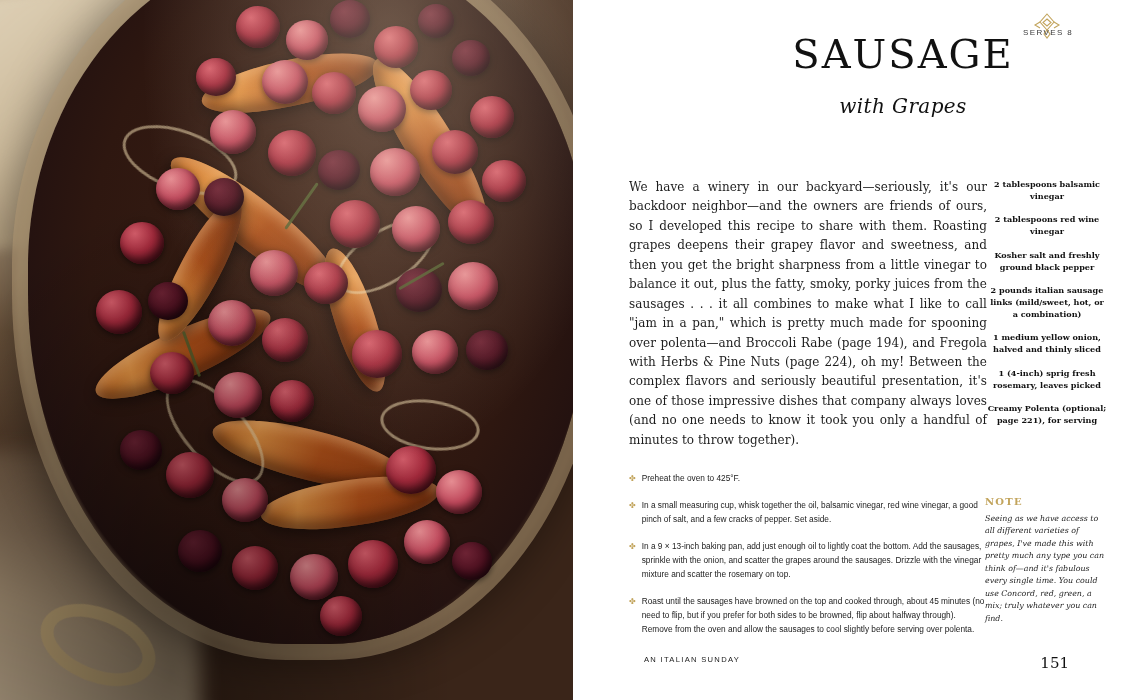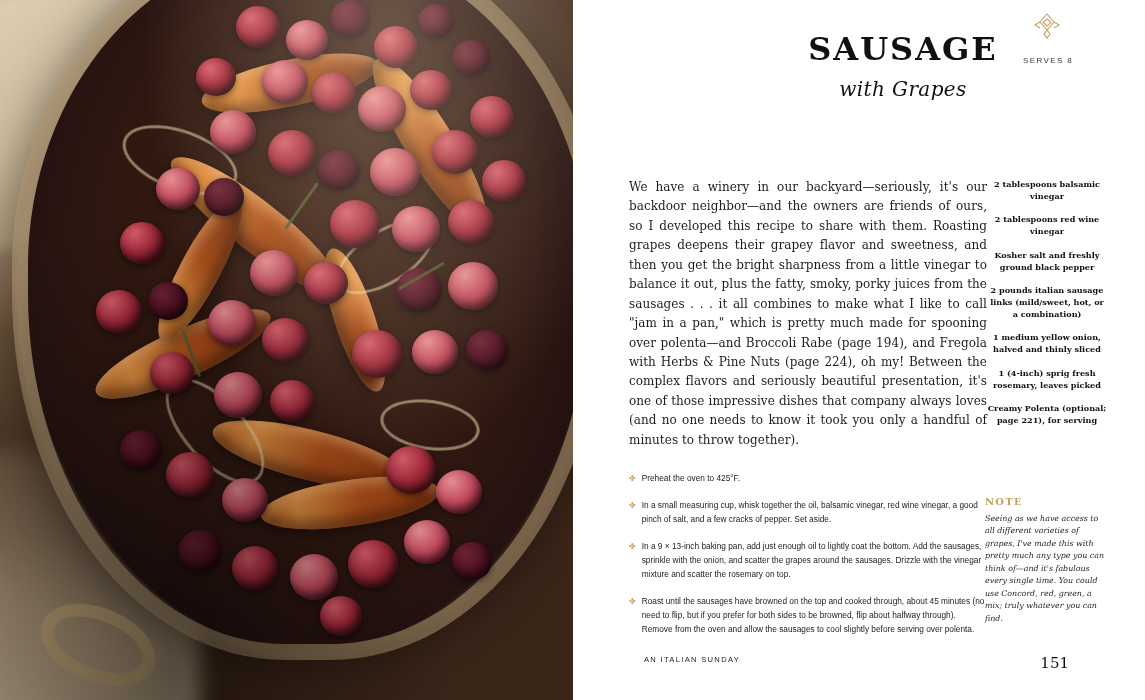--- a/index.html
+++ b/index.html
@@ -121,21 +121,21 @@
 
   .ornament {
     position: absolute;
     top: 8px; right: 78px;
     width: 40px; height: 40px;
     color: #c2a45c;
     display: flex; align-items: center; justify-content: center;
   }
   .serves {
     position: absolute;
-    top: 56px; right: 38px;
+    top: 28px; right: 38px;
     width: 118px;
     text-align: center;
     font-size: 8px;
     letter-spacing: 1.4px;
     color: #3a3a3a;
     font-family: "Liberation Sans", sans-serif;
   }
 
   .title-block {
     position: absolute;
@@ -147,31 +147,31 @@
   }
   .title-line1 {
     font-family: "DejaVu Serif", serif;
     font-size: 33px;
     font-weight: 400;
     letter-spacing: .5px;
     line-height: 1.05;
   }
   .title-line2 {
     font-family: "DejaVu Serif", serif;
-    font-size: 32px;
-    font-weight: 700;
+    font-size: 40px;
+    font-weight: 400;
     letter-spacing: 2px;
     line-height: 1.12;
     margin-top: -2px;
   }
   .title-sub {
     font-family: "DejaVu Serif", serif;
     font-style: italic;
     font-size: 20px;
-    margin-top: 9px;
+    margin-top: 17px;
     letter-spacing: .4px;
   }
 
   .body-col {
     position: absolute;
     left: 56px;
     top: 178px;
     width: 358px;
   }
   .intro {

